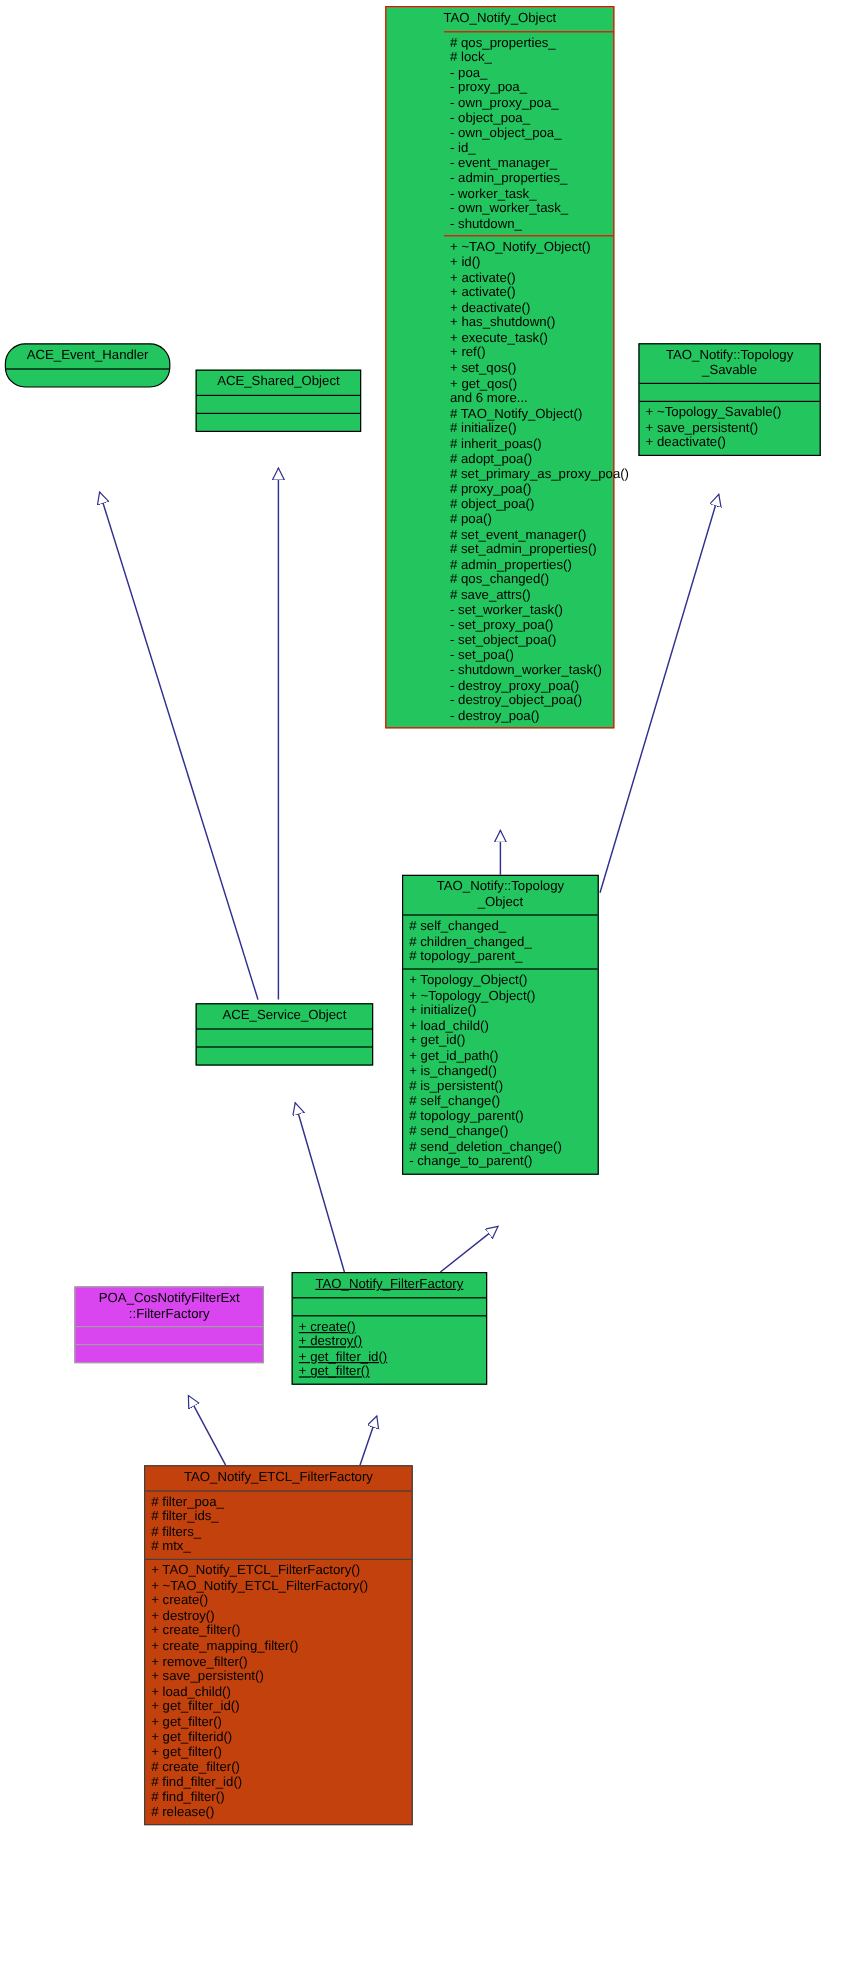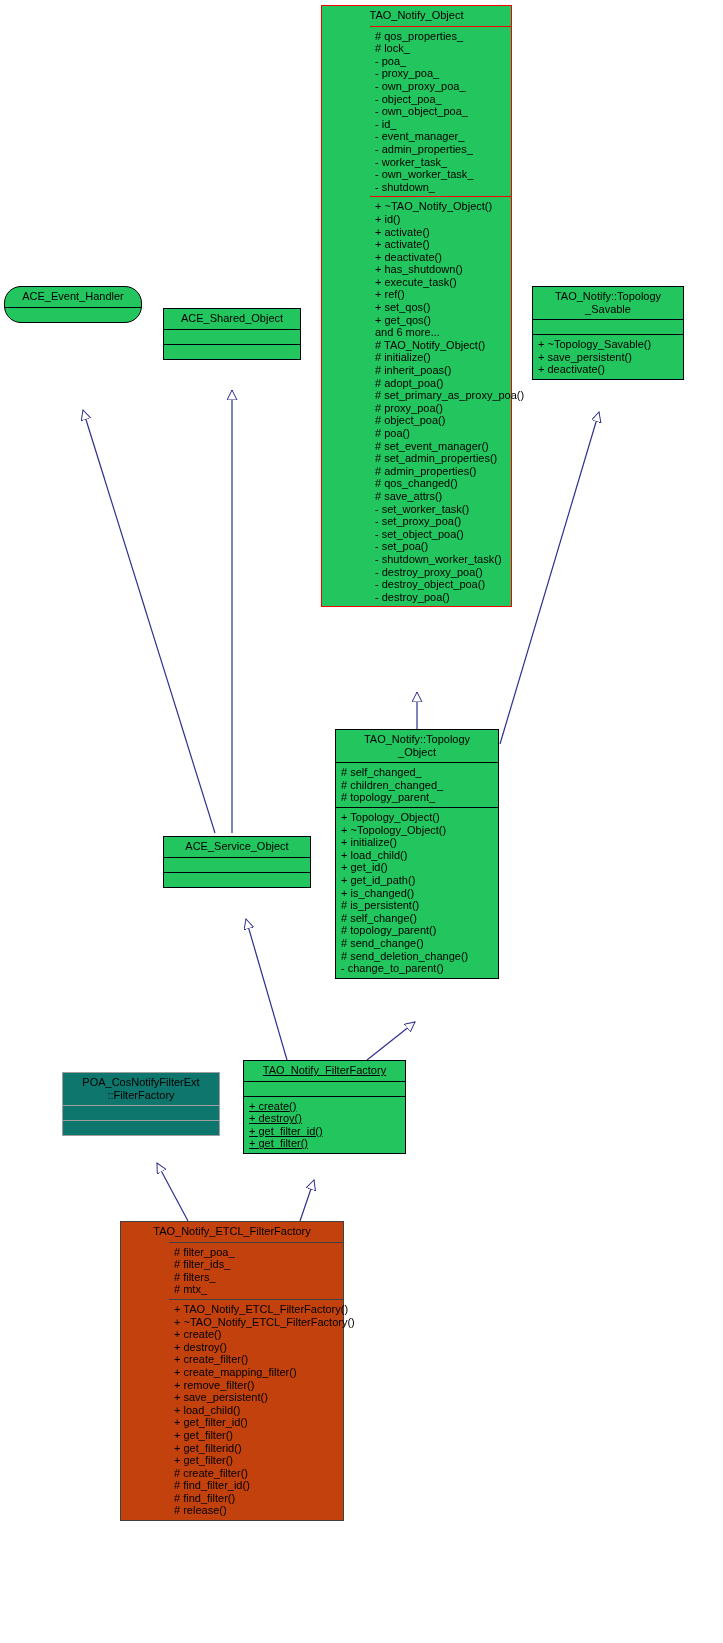--- a/index.html
+++ b/index.html
@@ -55,30 +55,30 @@
   }
   .uml .row {
     white-space: pre;
     text-align: left;
   }
   
   .uml.current {
     background: #c2410c;
     border: 1px solid #404040;
   }
-  .uml.current .sec { border-top: 1px solid #404040; margin-left: 48px; }
+  .uml.current .sec { border-top: 1px solid #404040; }
   
   .uml.root {
     border: 1px solid #ff0000;
   }
   .uml.root .sec { border-top: 1px solid #ff0000; margin-left: 48px; }
   
   .uml.light {
     border: 1px solid #a0a0a0;
-    background: #0f766e;
+    background: #d946ef;
   }
   .uml.light .sec { border-top: 1px solid #a0a0a0; }
 
   
   #box-tao-notify-object { left: 321px;  top: 5px;   width: 191px; }
   #box-ace-event-handler { left: 4px;    top: 286px; width: 138px; border-radius: 17px; }
   #box-ace-shared-object { left: 163px;  top: 308px; width: 138px; }
   #box-topology-savable  { left: 532px;  top: 286px; width: 152px; }
   #box-topology-object   { left: 335px;  top: 729px; width: 164px; }
   #box-ace-service-object{ left: 163px;  top: 836px; width: 148px; }

